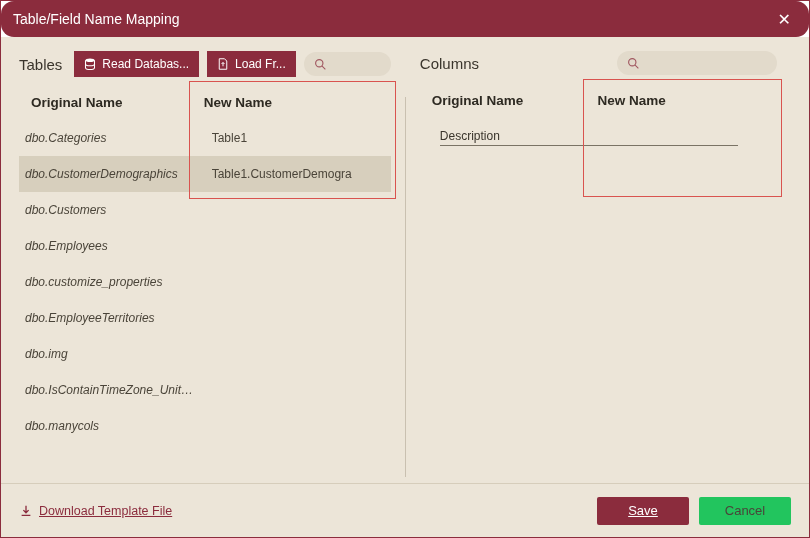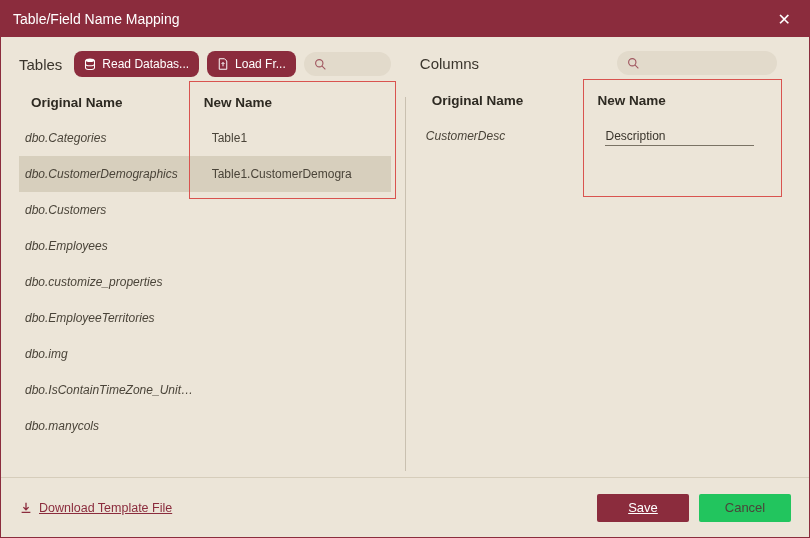--- a/index.html
+++ b/index.html
@@ -1,45 +1,45 @@
 <!DOCTYPE html>
 <html><head>
 <meta charset="utf-8">
 <style>
   * { box-sizing: border-box; margin: 0; padding: 0; font-family: "Segoe UI", Arial, sans-serif; }
   body { background: #fff; width: 810px; height: 538px; overflow: hidden; }
   .window { width: 810px; height: 538px; border: 1px solid #8b2c3d; display: flex; flex-direction: column; }
-  .titlebar { background: #8b2c3d; color: #fff; height: 36px; display: flex; align-items: center; padding: 0 12px; justify-content: space-between; font-size: 14px; }
+  .titlebar { background: #8b2c3d; color: #fff; height: 36px; display: flex; align-items: center; padding: 0 12px; justify-content: space-between; font-size: 14px; border-radius: 13px; }
   .close-x { font-size: 16px; cursor: pointer; padding: 0 6px; }
   .content { flex: 1; background: #ece5d8; display: flex; flex-direction: column; }
   .panels { flex: 1; display: flex; padding: 14px 32px 6px 18px; gap: 0; }
   .panel { display: flex; flex-direction: column; }
   .panel.left { flex: 1.02; padding-right: 14px; }
   .panel.right { flex: 0.98; padding-left: 14px; }
   .divider { width: 1px; background: #c9c0b0; margin-top: 46px; }
   .panel-head { display: flex; align-items: center; gap: 8px; margin-bottom: 18px; }
   .panel-title { font-size: 15px; color: #3a352c; margin-right: 4px; }
-  .btn { background: #8b2c3d; color: #fff; border: none; border-radius: 8px; height: 26px; padding: 0 10px; font-size: 12px; display: inline-flex; align-items: center; gap: 6px; cursor: pointer; white-space: nowrap; }
+  .btn { background: #8b2c3d; color: #fff; border: none; border-radius: 0; height: 26px; padding: 0 10px; font-size: 12px; display: inline-flex; align-items: center; gap: 6px; cursor: pointer; white-space: nowrap; }
   .btn .icn { display: inline-flex; }
   .search { background: #e2dacb; border-radius: 13px; height: 24px; flex: 1; display: flex; align-items: center; padding: 0 10px; min-width: 60px; max-width: 140px; margin-left: auto; }
   .search.right { max-width: 160px; }
   .search svg { opacity: .75; }
   .cols-head { display: flex; padding: 0 6px 10px 6px; }
   .cols-head .col { font-size: 13.5px; color: #2e2a22; font-weight: 600; }
   .col.orig { flex: 0 0 48%; margin-left: 6px; }
   .col.newn { flex: 1; }
   .highlight-box { position: absolute; border: 1.5px solid #d9534f; pointer-events: none; }
   .grid-wrap { position: relative; }
   .rows { display: flex; flex-direction: column; }
   .row { display: flex; align-items: center; height: 36px; padding: 0 6px; font-size: 12px; color: #4a4439; }
   .row.sel { background: #d7cfbd; }
   .row .c-orig { flex: 0 0 48%; white-space: nowrap; overflow: hidden; text-overflow: ellipsis; font-style: italic; }
   .row .c-new { flex: 1; padding-left: 14px; white-space: nowrap; overflow: hidden; text-overflow: ellipsis; }
   .row .inp { border: none; border-bottom: 1px solid #7a7365; background: transparent; font-size: 12px; color: #3a352c; width: 90%; padding: 2px 0; outline: none; }
-  .footer { height: 60px; border-top: 1px solid #d6cdbb; display: flex; align-items: center; padding: 0 18px; gap: 10px; }
+  .footer { height: 54px; border-top: 1px solid #d6cdbb; display: flex; align-items: center; padding: 0 18px; gap: 10px; }
   .dl-link { color: #8b2c3d; font-size: 12.5px; text-decoration: underline; display: inline-flex; align-items: center; gap: 6px; cursor: pointer; }
   .spacer { flex: 1; }
   .fbtn { height: 28px; min-width: 92px; border: none; border-radius: 2px; font-size: 13px; cursor: pointer; }
   .fbtn.save { background: #8b2c3d; color: #fff; text-decoration: underline; }
   .fbtn.cancel { background: #22c55e; color: #4a4439; }
 </style>
 </head>
 <body>
 
 <div class="window">
@@ -141,21 +141,20 @@
           </div>
         </div>
 
         <div class="grid-wrap">
           <div class="cols-head">
             <div class="col orig">Original Name</div>
             <div class="col newn">New Name</div>
           </div>
           <div class="rows" id="columns-rows">
               <div class="row">
-                <div class="c-orig">CustomerDesc</div>
                 <div class="c-new"><input class="inp" value="Description" style=""></div>
               </div>
             </div>
           <div class="highlight-box" id="columns-hl" style="left: 163.08px; top: -14px; width: 198.92px; height: 118px;"></div>
         </div>
       </div>
 
     </div>
 
     <div class="footer">

